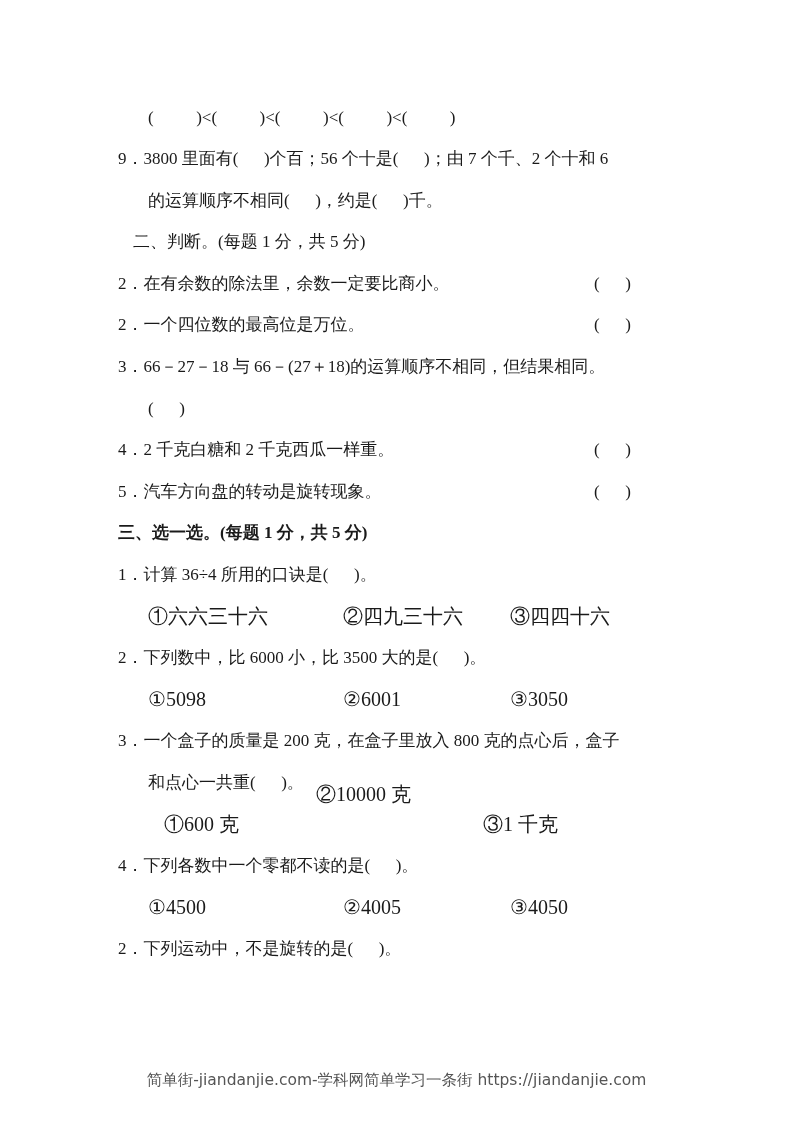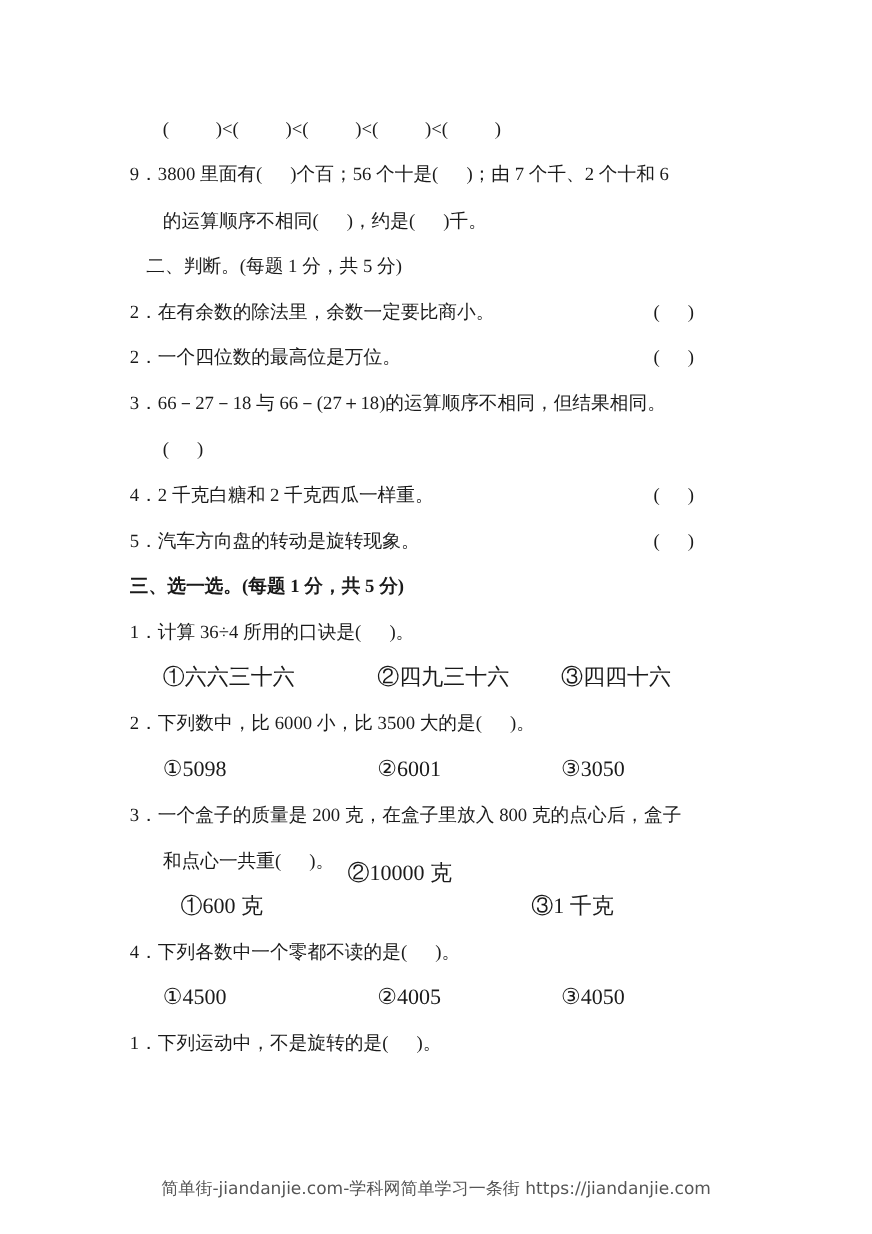--- a/index.html
+++ b/index.html
@@ -52,15 +52,15 @@
 <div class="line" style="left:148px; top:772px;">和点心一共重(      )。</div>
 <div class="opt" style="left:148px; top:813px;margin-left:16px;">①600 克</div>
 <div class="opt" style="left:316px; top:783px;">②10000 克</div>
 <div class="opt" style="left:483px; top:813px;">③1 千克</div>
 
 <div class="line" style="left:118px; top:855px;text-align:center;">4．下列各数中一个零都不读的是(      )。</div>
 <div class="opt" style="left:148px; top:896px;">①4500</div>
 <div class="opt" style="left:343px; top:896px;">②4005</div>
 <div class="opt" style="left:510px; top:896px;">③4050</div>
 
-<div class="line" style="left:118px; top:938px;">1．下列运动中，不是旋转的是(      )。</div>
+<div class="line" style="left:118px; top:938px;">2．下列运动中，不是旋转的是(      )。</div>
 
 <div class="footer">简单街-jiandanjie.com-学科网简单学习一条街 https://jiandanjie.com</div>
 
 </body></html>

